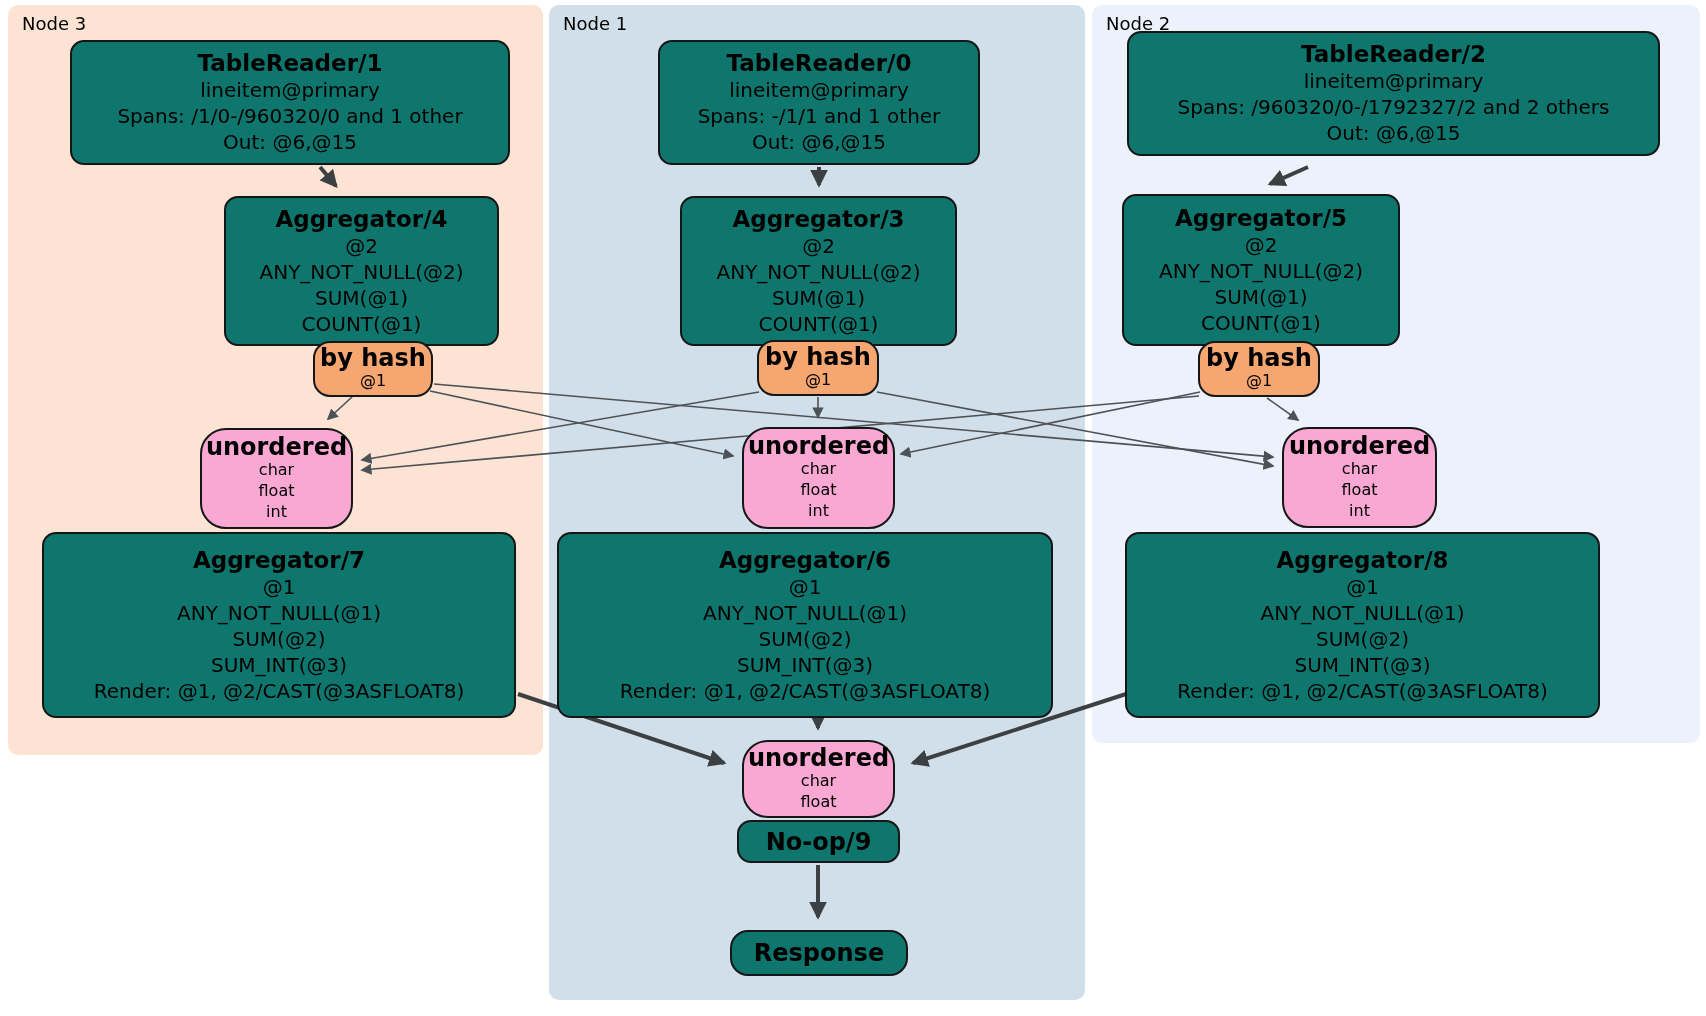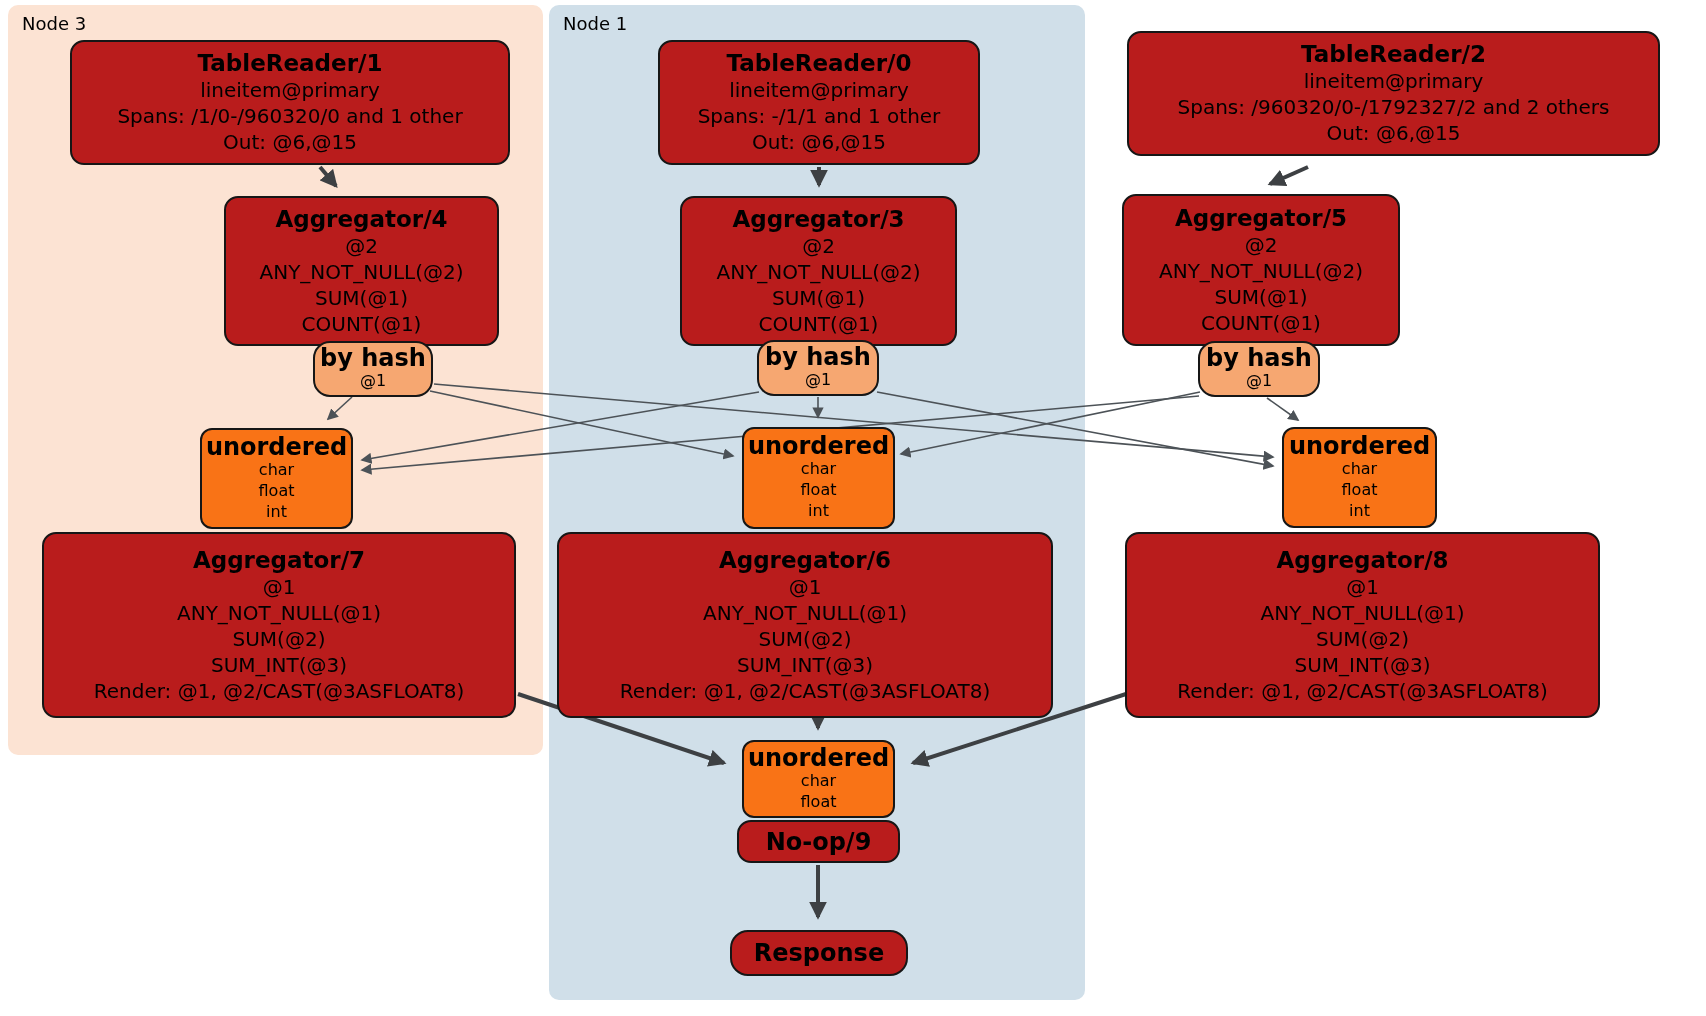--- a/index.html
+++ b/index.html
@@ -6,39 +6,42 @@
   .canvas{position:relative;width:1706px;height:1016px;background:#ffffff;overflow:hidden;
           font-family:"DejaVu Sans","Liberation Sans",sans-serif;color:#000;}
   .panel{position:absolute;border-radius:10px;z-index:0;}
   .panel-node3{left:8px;top:5px;width:535px;height:750px;background:#fce3d3;}
   .panel-node1{left:549px;top:5px;width:536px;height:995px;background:#d0dfe9;}
   .panel-node2{left:1092px;top:5px;width:608px;height:738px;background:#edf1fb;}
   .panel-label{position:absolute;top:8px;left:14px;font-size:18px;line-height:22px;}
   svg.edges{position:absolute;left:0;top:0;z-index:1;}
   .box{position:absolute;display:flex;flex-direction:column;align-items:center;justify-content:center;
        text-align:center;z-index:2;box-sizing:border-box;padding:4px 8px;}
-  .yellow{background:#b91c1c;border:2px solid #161616;border-radius:14px;}
+  .yellow{background:#0f766e;border:2px solid #161616;border-radius:14px;}
   .orange{background:#f6a771;border:2px solid #161616;border-radius:17px;}
-  .blue{background:#f97316;border:2px solid #161616;border-radius:12px;}
+  .blue{background:#f9a8d4;border:2px solid #161616;border-radius:26px;}
   .box-title{font-weight:bold;font-size:23px;line-height:27px;white-space:nowrap;}
   .box-line{font-size:20px;line-height:26px;white-space:nowrap;text-align:right;}
   .small .box-title{font-size:24px;line-height:23px;}
   .small .box-line{font-size:16px;line-height:21px;}
   .big-label .box-title{font-size:24px;line-height:28px;}
 </style>
 </head>
 <body>
 
 <div class="canvas">
 
   <div class="panel panel-node3">
     <div class="panel-label">Node 3</div>
   </div>
   <div class="panel panel-node1">
     <div class="panel-label">Node 1</div>
+  </div>
+  <div class="panel panel-node2">
+    <div class="panel-label">Node 2</div>
   </div>
 
   <svg class="edges" width="1706" height="1016" viewBox="0 0 1706 1016">
     <defs>
       <marker id="arrow-big" viewBox="0 0 10 10" refX="8.5" refY="5" markerWidth="4.4" markerHeight="4.4" orient="auto">
         <path d="M0,0 L10,5 L0,10 z" fill="#3d4043"></path>
       </marker>
       <marker id="arrow-small" viewBox="0 0 10 10" refX="8.5" refY="5" markerWidth="7" markerHeight="7" orient="auto">
         <path d="M0,0 L10,5 L0,10 z" fill="#4c5257"></path>
       </marker>

